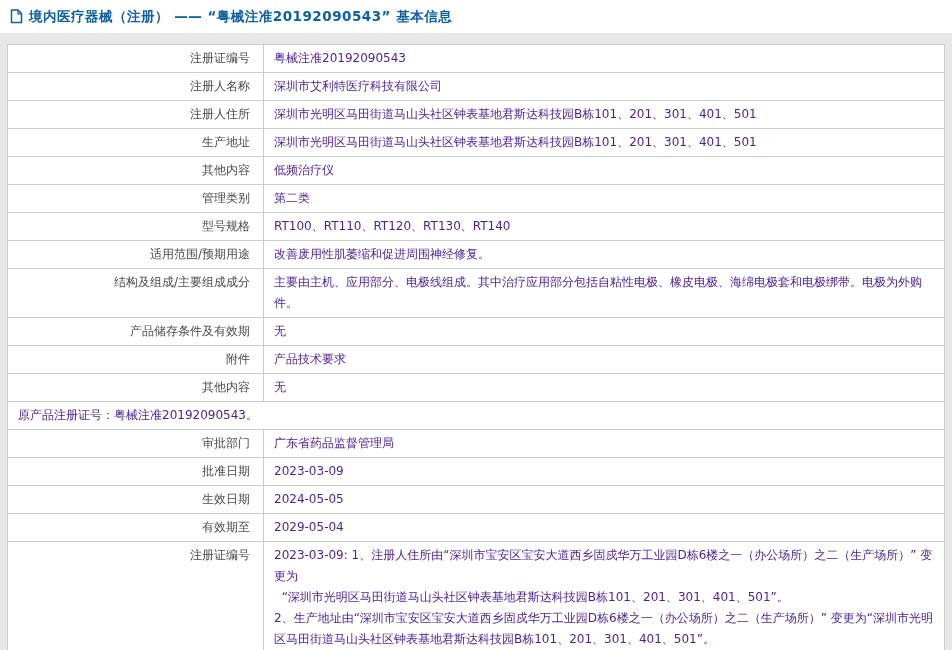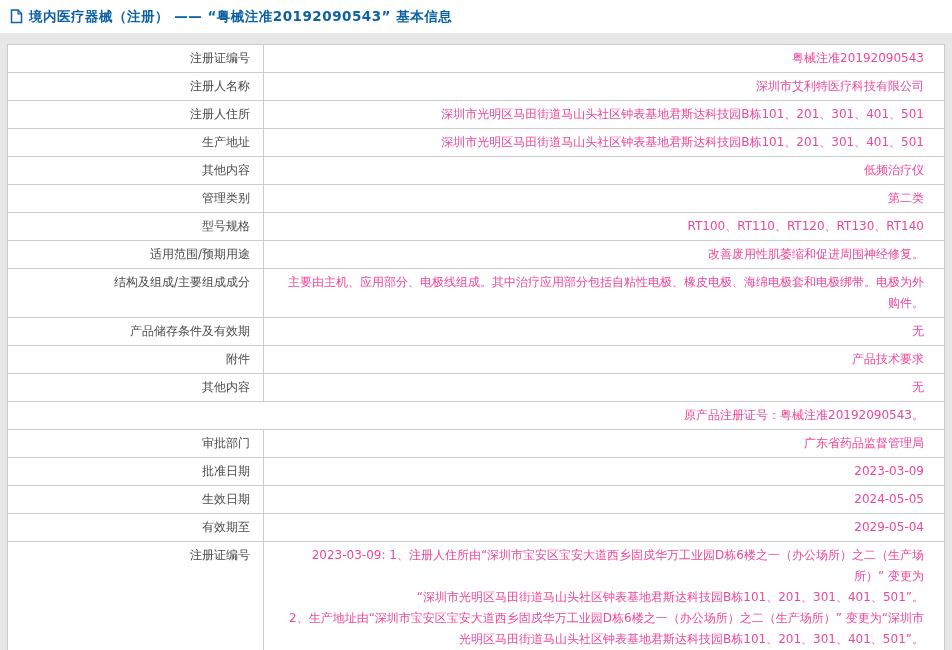--- a/index.html
+++ b/index.html
@@ -37,36 +37,35 @@
     border: 1px solid #cccccc;
     border-bottom: none;
   }
   .row {
     display: flex;
     border-bottom: 1px solid #cccccc;
     background: #ffffff;
   }
   .cell {
     line-height: 21px;
-    padding: 3px 20px;
+    padding: 3px 10px;
   }
   .cell.label {
     flex: 0 0 256px;
     width: 256px;
     text-align: right;
     border-right: 1px solid #cccccc;
     padding-right: 13px;
     color: #4a4a4a;
   }
   .cell.value {
     flex: 1;
     white-space: pre-wrap;
     word-break: break-all;
-    color: #ec4899;
-    text-align: right;
+    color: #4c1d95;
   }
 </style>
 </head>
 <body>
 
 <div class="page">
   <div class="header-bar">
     <span class="doc-icon">
       <svg width="13" height="15" viewBox="0 0 13 15">
         <path d="M1.5 1 h6.5 l3.5 3.5 v9 h-10 z" fill="none" stroke="#0b61a4" stroke-width="1.5"></path>

